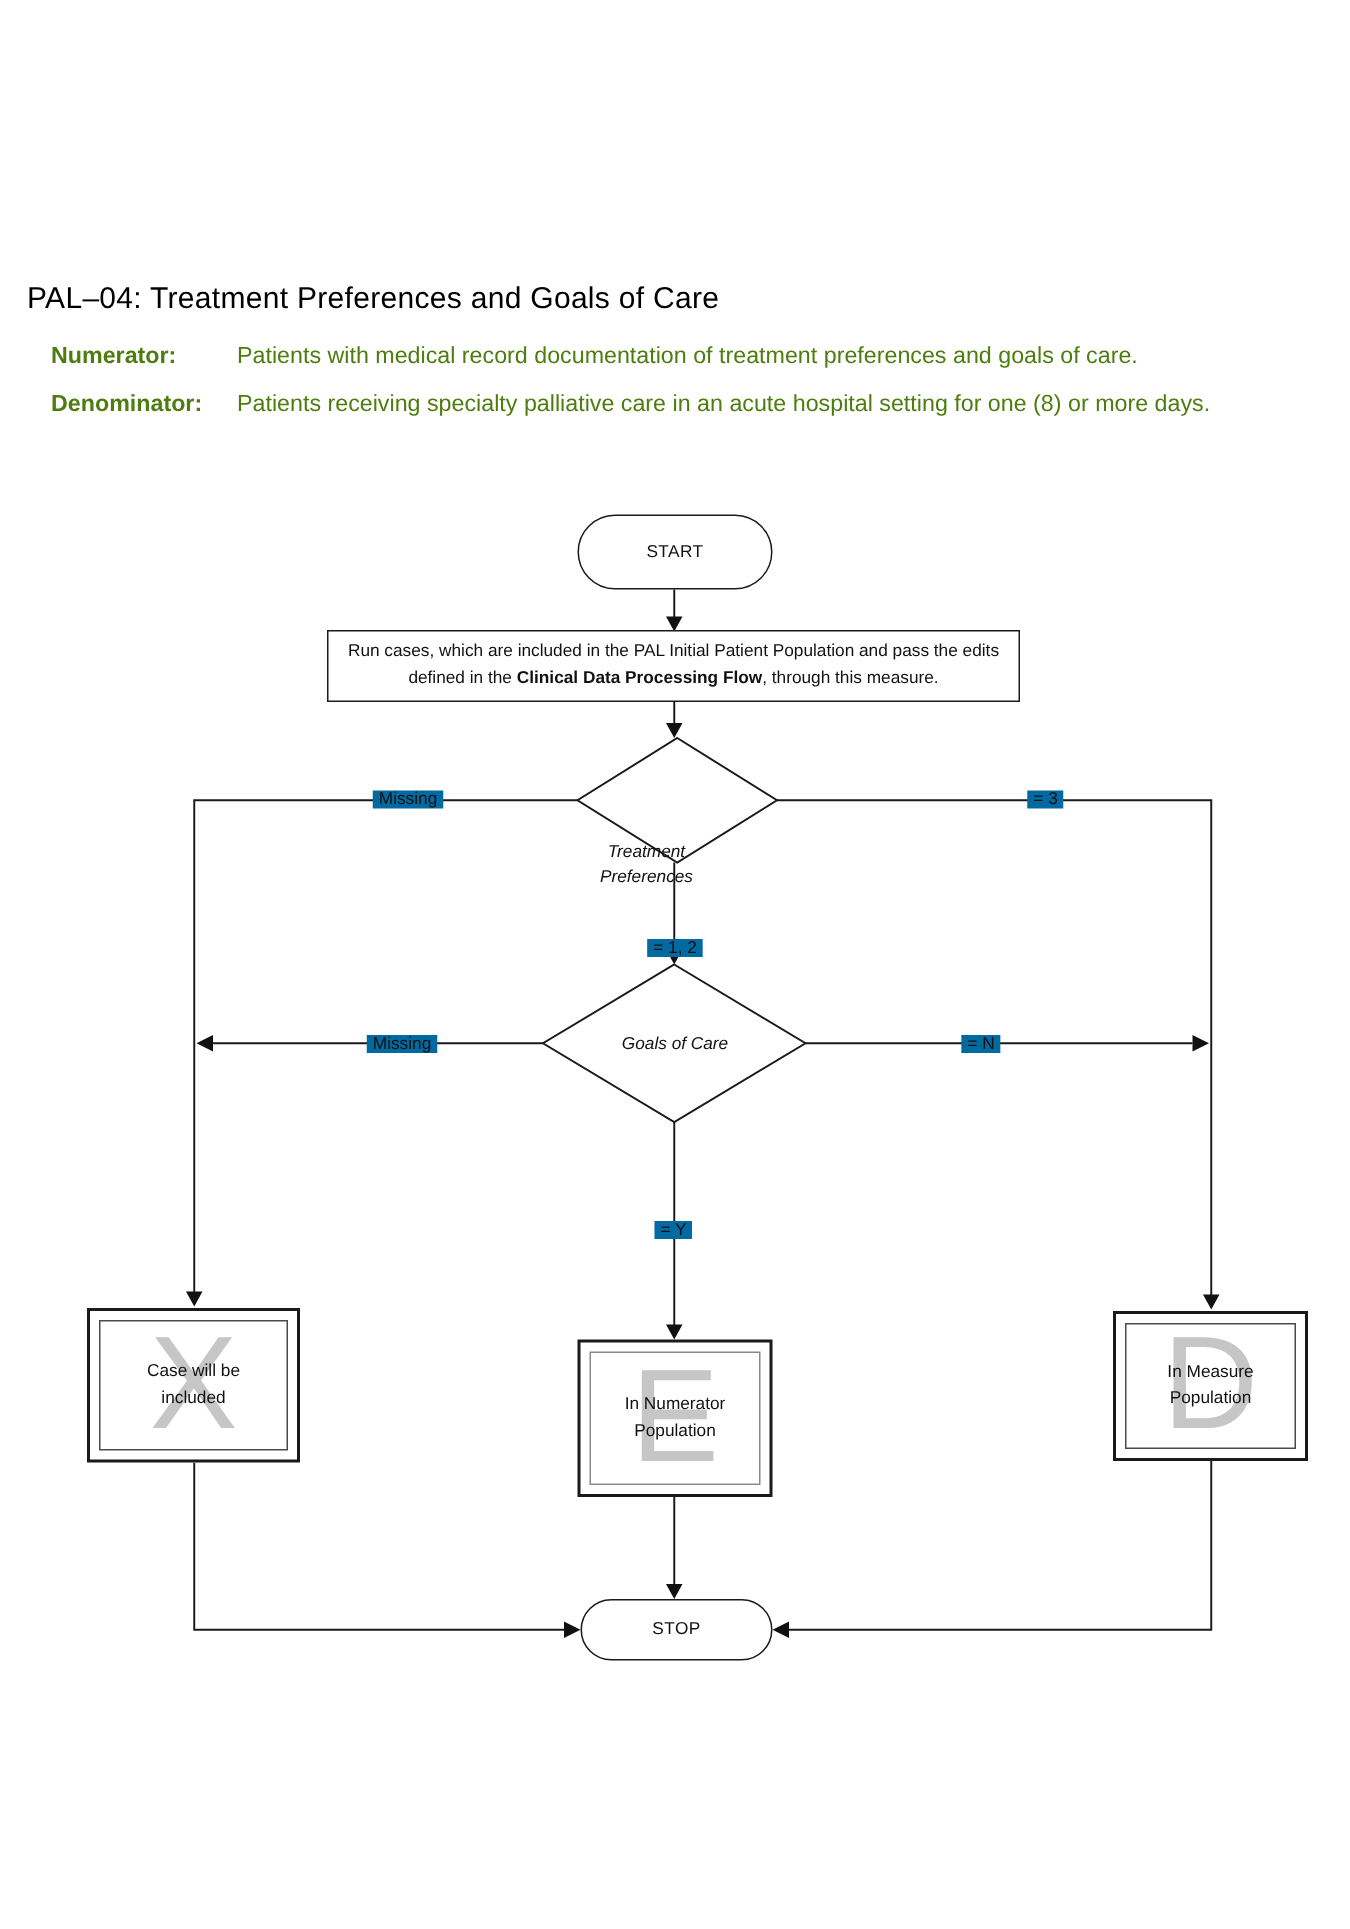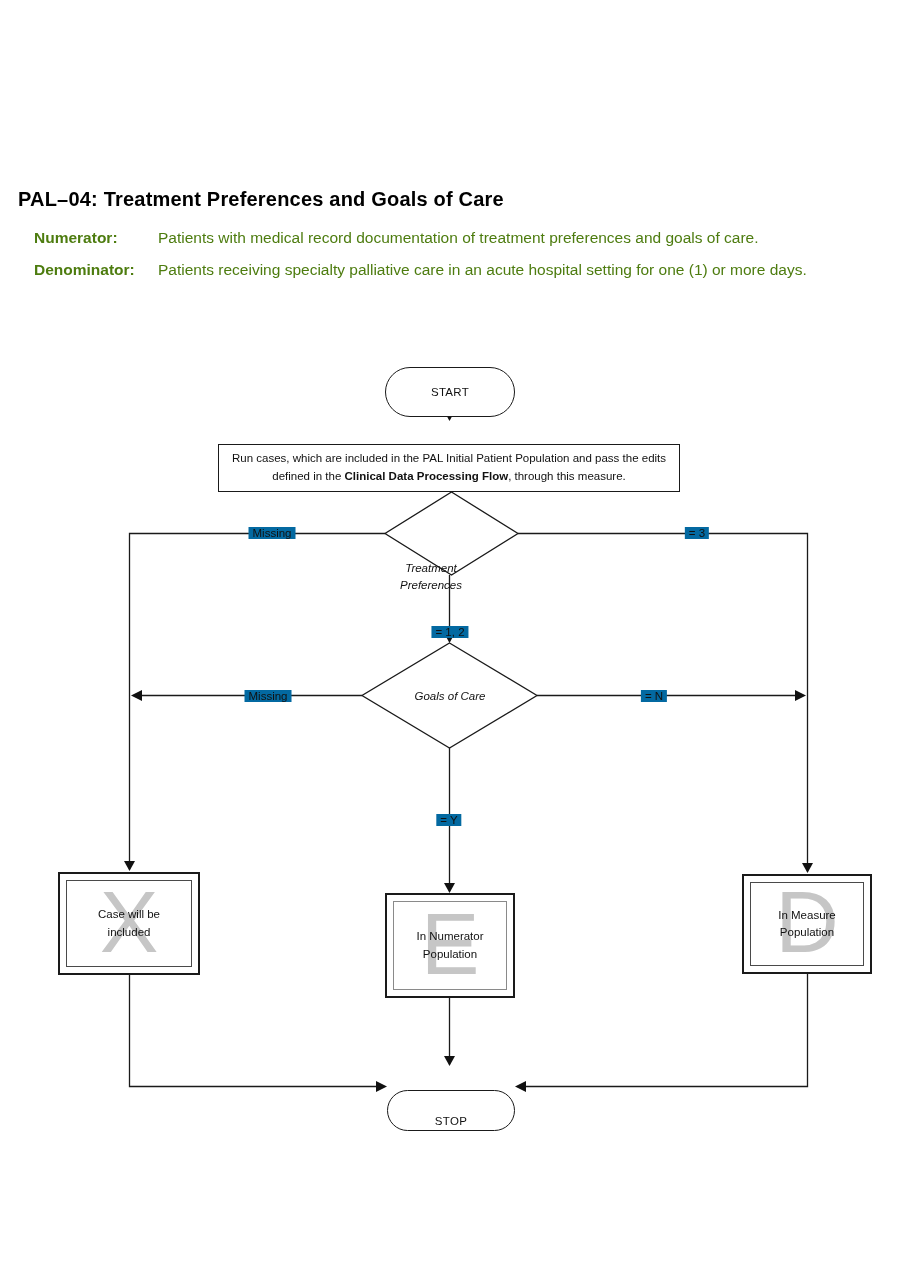--- a/index.html
+++ b/index.html
@@ -14,21 +14,21 @@
     height: 1286px;
     background: #fff;
     overflow: hidden;
   }
 
   
   .title {
     position: absolute;
     left: 18px; top: 188px;
     font-size: 20px;
-    font-weight: bold;
+    font-weight: normal;
     letter-spacing: 0.2px;
     color: #000;
   }
   .measure-row {
     position: absolute;
     left: 12px;
     width: 872px;
     font-size: 15.5px;
     color: #4d7c0f;
     margin-left: 22px;
@@ -51,29 +51,28 @@
   .node {
     position: absolute;
     z-index: 2;
     display: flex;
     align-items: center;
     justify-content: center;
     text-align: center;
     font-size: 11.5px;
     line-height: 1.45;
     background: #fff;
-    margin-top: 24px;
   }
   .terminator {
     border: 1.6px solid #1a1a1a;
     border-radius: 26px;
     letter-spacing: 0.3px;
   }
   .start-node { left: 385px; top: 343px; width: 130px; height: 50px; }
-  .stop-node  { left: 387px; top: 1066px; width: 128px; height: 41px; border-radius: 21px; align-items: flex-end; }
+  .stop-node  { left: 387px; top: 1066px; width: 128px; height: 41px; border-radius: 21px; }
 
   .process-node {
     left: 218px; top: 420px;
     width: 462px; height: 48px;
     border: 1.6px solid #1a1a1a;
     padding: 0 6px;
     line-height: 1.55;
   }
 
   .decision-label {
@@ -142,21 +141,21 @@
 
 <div class="page">
 
   <div class="title">PAL–04: Treatment Preferences and Goals of Care</div>
 
   <div class="measure-row row-numerator">
     <span class="lbl">Numerator:</span><span>Patients with medical record documentation of treatment preferences and goals of care.</span>
   </div>
 
   <div class="measure-row row-denominator">
-    <span class="lbl">Denominator:</span><span>Patients receiving specialty palliative care in an acute hospital setting for one (1) or more days.</span>
+    <span class="lbl">Denominator:</span><span>Patients receiving specialty palliative care in an acute hospital setting for one (8) or more days.</span>
   </div>
 
   <svg class="connectors" viewBox="0 0 900 1286" xmlns="http://www.w3.org/2000/svg">
     <g stroke="#1a1a1a" stroke-width="1.3" fill="none">
 
       <path d="M449.5,393 V412"></path>
 
       <path d="M449.5,468 V484"></path>
 
       <path d="M385,533.5 H129.5 V862"></path>

